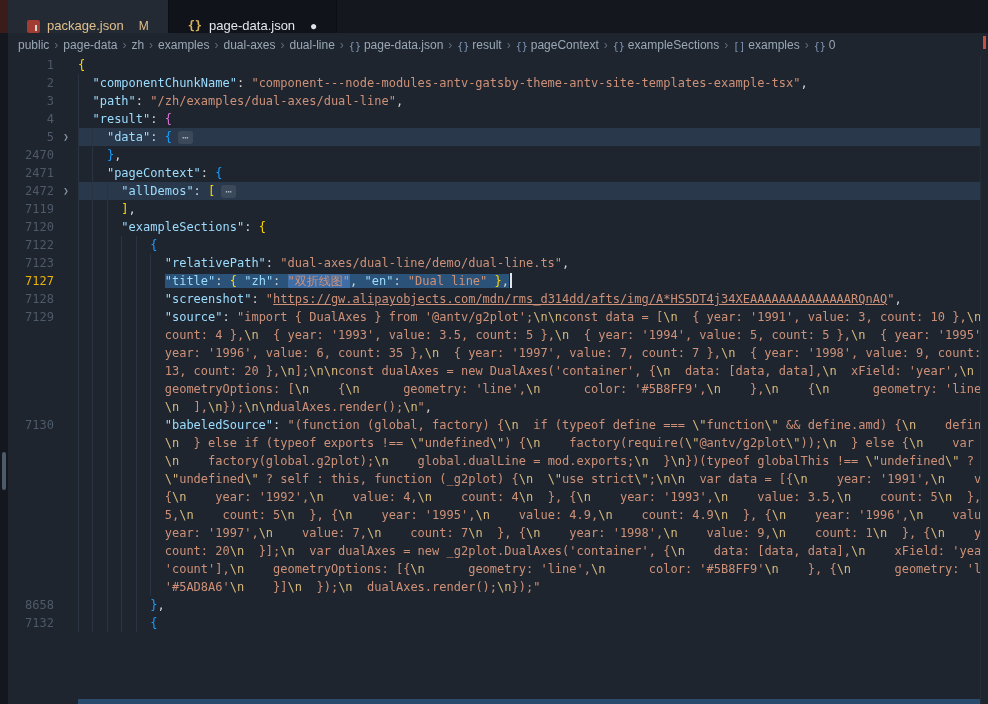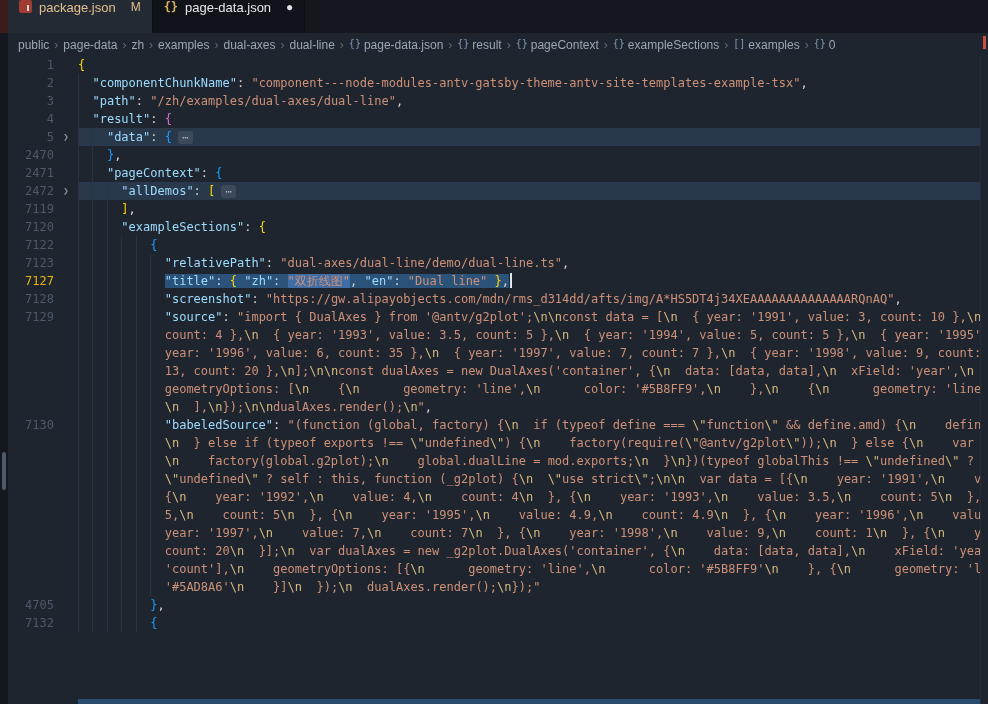--- a/index.html
+++ b/index.html
@@ -8,55 +8,55 @@
 
   
   .left-strip{position:absolute;left:0;top:0;bottom:0;width:8px;background:#14181e;z-index:6}
   .left-strip-top{height:33px;background:#3a1d1b}
   .left-scroll-thumb{position:absolute;top:452px;left:2px;width:4px;height:38px;background:#4d5a6a;border-radius:2px}
 
   .main{position:absolute;left:8px;top:0;right:0;bottom:0}
 
   
   .tabbar{height:33px;background:#14181e;display:flex;align-items:stretch}
-  .tab{display:flex;align-items:flex-start;gap:7px;height:33px;padding:0 11px;border-right:1px solid #0c0f13;font-size:13px;cursor:default}
+  .tab{display:flex;align-items:flex-end;gap:7px;height:33px;padding:0 19px;border-right:1px solid #0c0f13;font-size:13px;cursor:default}
   .tab-inactive{background:#232a34}
   .tab-active{background:#10141a}
   .tab-label{white-space:nowrap}
   .tab-inactive .tab-label,.tab-badge.mod{color:#e2c08d}
   .tab-active .tab-label{color:#e4e7ec}
   .tab-badge{margin-left:auto;padding-left:8px}
   .tab-badge.mod{font-size:12px}
   .tab-badge.dirty{color:#dfe3e8;font-size:12px}
   .npm-icon{width:13px;height:13px;background:#a03c32;border-radius:2px;position:relative;flex:none}
   .npm-icon::after{content:"";position:absolute;right:3px;bottom:2px;width:2px;height:6px;background:#ddd8d2}
   .json-icon{color:#d9b45f;font-family:"DejaVu Sans Mono",monospace;font-size:12px;font-weight:bold;flex:none}
 
   
   .breadcrumb{height:23px;background:#1e252f;display:flex;align-items:center;padding-left:10px;font-size:12px;color:#9aa7b5;white-space:nowrap;overflow:hidden}
-  .bc-item{display:inline-flex;align-items:flex-start;gap:3px;cursor:pointer}
+  .bc-item{display:inline-flex;align-items:flex-end;gap:3px;cursor:pointer}
   .bc-sep{color:#5f6b79;padding:0 5px}
   .bc-icon{color:#7f97b8;font-family:"DejaVu Sans Mono",monospace;font-size:10px}
   .bc-label{color:#9aa7b5}
 
   
   .editor{position:absolute;left:0;right:0;top:56px;bottom:0;background:#1e252f;font-family:"DejaVu Sans Mono",monospace;font-size:12px;line-height:18px;overflow:hidden}
   .row{display:flex;height:18px;position:relative}
   .num{width:46px;flex:none;text-align:right;color:#4e5a69;user-select:none}
   .num.active{color:#eab308}
   .chev{width:24px;flex:none;text-align:center;color:#8796a6;font-size:9px;line-height:18px}
   .content{flex:1;position:relative;white-space:pre;overflow:hidden;color:#d4d4d4}
   .guides{position:absolute;left:0;top:0;bottom:0;background:repeating-linear-gradient(90deg,#2a3342 0,#2a3342 1px,transparent 1px,transparent 14.45px)}
   .txt{position:relative}
   .fold-hl .content{background:rgba(97,142,197,0.18)}
   .tk-key{color:#9cdcfe}
   .tk-str{color:#ce9178}
   .tk-num{color:#b5cea8}
   .tk-pun{color:#d4d4d4}
-  .tk-link{color:#ce9178;}
+  .tk-link{color:#ce9178;text-decoration:underline}
   .tk-b1{color:#ffd700}
   .tk-b2{color:#da70d6}
   .tk-b3{color:#179fff}
   i.e{color:#d7ba7d;font-style:normal}
   .tk-match{background:#3f6da6;border-radius:1px}
   .sel{background:#2b5278}
   .cursor{display:inline-block;width:2px;height:15px;background:#dfe6ee;vertical-align:-3px;margin-left:1px}
   .fold-badge{color:#a9b6c4;background:rgba(255,255,255,0.09);border-radius:3px;padding:0 4px;margin-left:6px;font-size:11px}
 
   .bottom-band{position:absolute;left:70px;right:0;bottom:0;height:5px;background:#2b5278;opacity:.85}
@@ -290,21 +290,21 @@
             <span class="num"></span>
             <span class="chev"></span>
             <span class="content"><span class="guides" style="width:86.6952px"></span><span class="txt">            <span class="tk-str">'count'],<i class="e">\n</i>    geometryOptions: [{<i class="e">\n</i>      geometry: 'line',<i class="e">\n</i>      color: '#5B8FF9'<i class="e">\n</i>    }, {<i class="e">\n</i>      geometry: 'li</span></span></span>
           </div>
           <div class="row">
             <span class="num"></span>
             <span class="chev"></span>
             <span class="content"><span class="guides" style="width:86.6952px"></span><span class="txt">            <span class="tk-str">'#5AD8A6'<i class="e">\n</i>    }]<i class="e">\n</i>  });<i class="e">\n</i>  dualAxes.render();<i class="e">\n</i>});"</span></span></span>
           </div>
           <div class="row">
-            <span class="num">4705</span>
+            <span class="num">8658</span>
             <span class="chev"></span>
             <span class="content"><span class="guides" style="width:72.246px"></span><span class="txt">          <span class="tk-b3">}</span><span class="tk-pun">,</span></span></span>
           </div>
           <div class="row">
             <span class="num">7132</span>
             <span class="chev"></span>
             <span class="content"><span class="guides" style="width:72.246px"></span><span class="txt">          <span class="tk-b3">{</span></span></span>
           </div>
         </div>
       <div class="bottom-band"></div>

